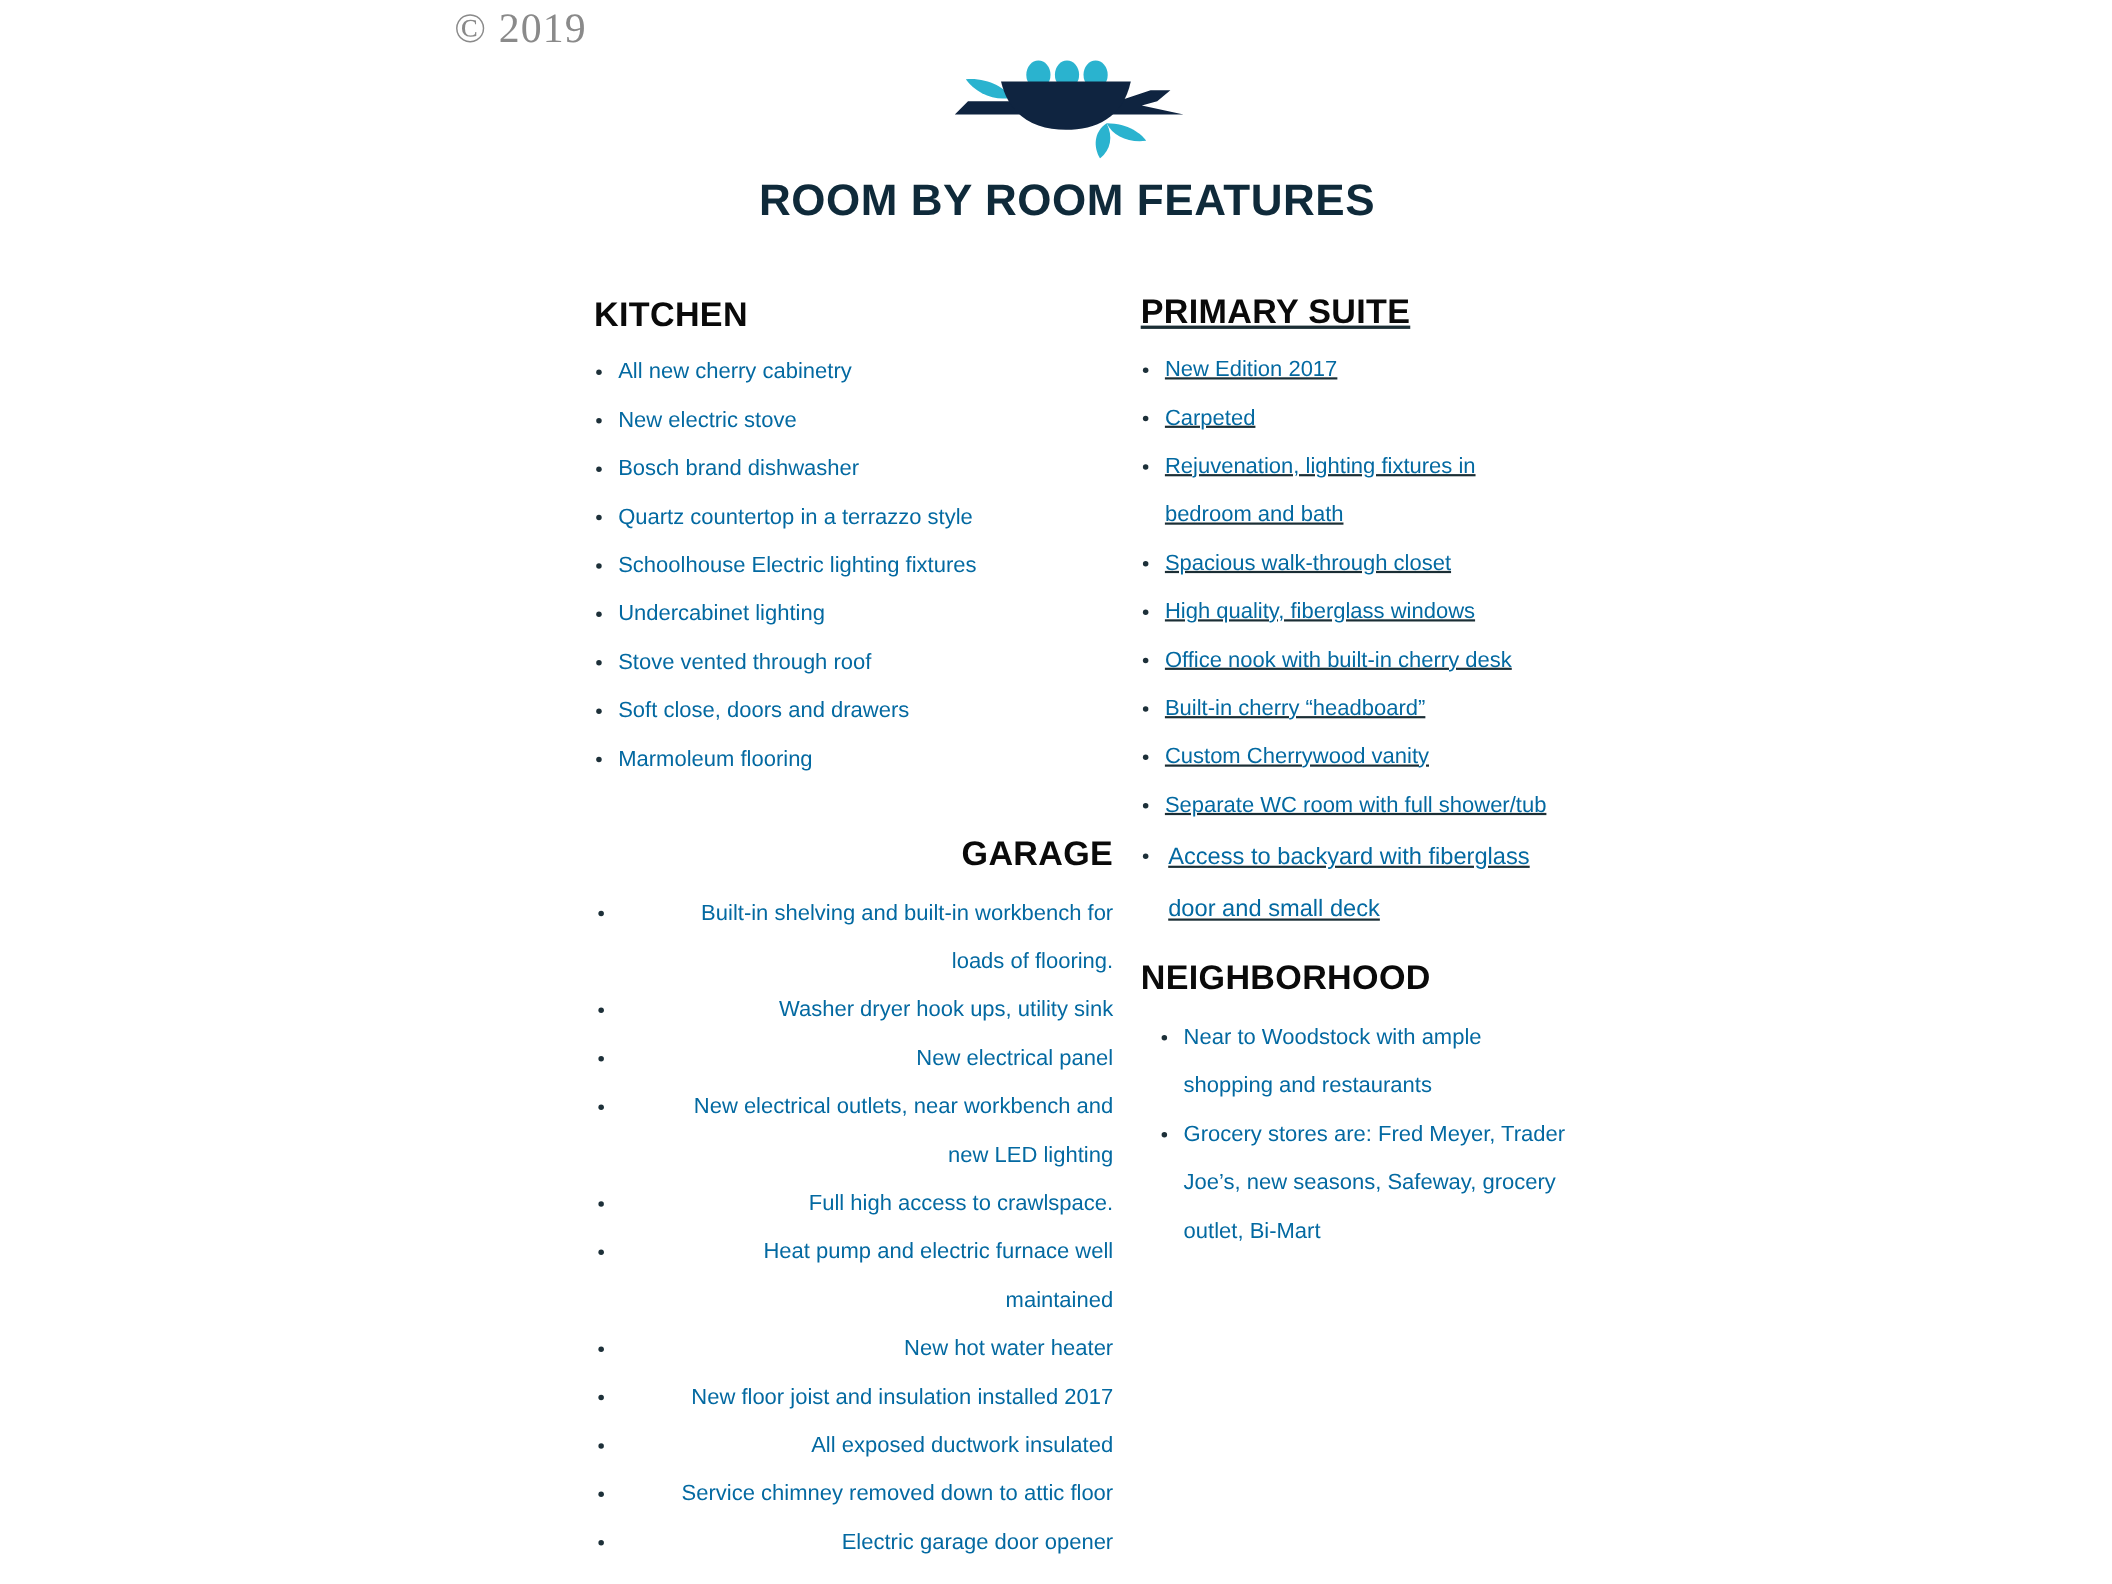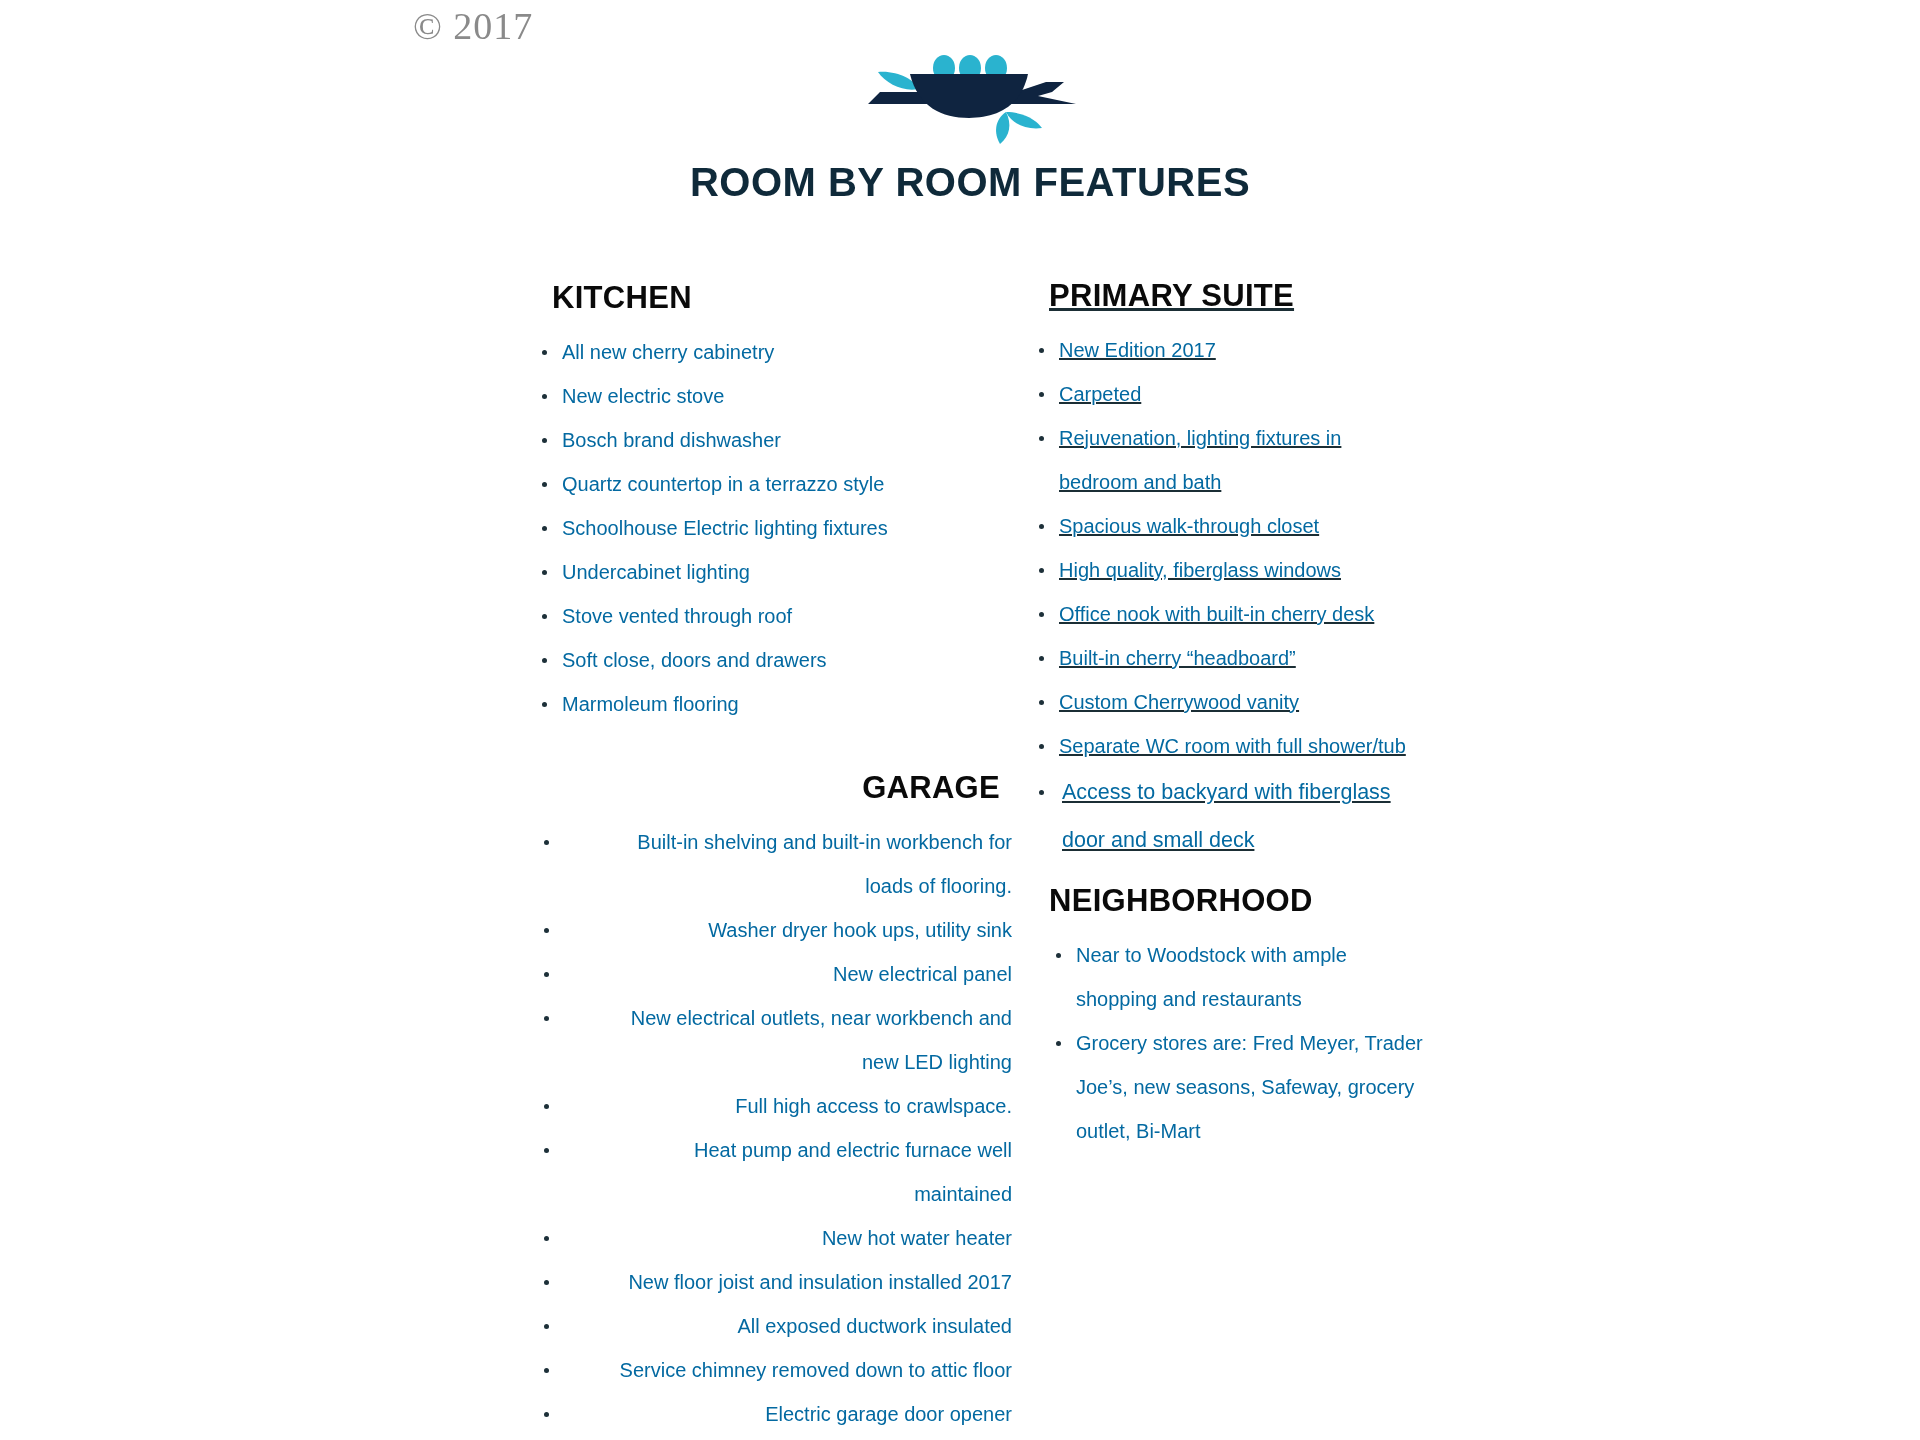--- a/index.html
+++ b/index.html
@@ -11,21 +11,21 @@
     position: absolute; left: 413px; top: 4px; font-family: "Liberation Serif", "DejaVu Serif", serif;
     font-size: 38px; color: #8a8a8a; letter-spacing: 1px;
   }
   .logo { position: absolute; left: 866px; top: 52px; width: 210px; height: 92px; }
   .page-title {
     position: absolute; left: 0; width: 1940px; top: 160px; text-align: center; margin: 0;
     font-size: 40px; font-weight: 700; color: #0f2a3a; letter-spacing: 0.5px;
   }
   .section { position: absolute; }
   .section h2 {
-    margin: 12px; font-size: 31px; font-weight: 700; color: #0a0a0a; letter-spacing: 0.3px; line-height: 40px;
+    margin: 0; font-size: 31px; font-weight: 700; color: #0a0a0a; letter-spacing: 0.3px; line-height: 40px;
   }
   .section ul { list-style: none; margin: 0; padding: 0; }
   .section li {
     position: relative; padding-left: 22px; font-size: 20px; line-height: 44px; color: #0369a1;
   }
   .section li::before {
     content: ""; position: absolute; left: 2px; top: 20px; width: 5px; height: 5px; border-radius: 50%; background: #1d3039;
   }
   .section li .line { display: block; }
   #kitchen { left: 540px; top: 266px; width: 470px; }
@@ -35,21 +35,21 @@
   #primary { left: 1037px; top: 264px; width: 470px; text-decoration: underline; }
   #primary ul { margin-top: 10px; }
   #primary li.big { font-size: 21.5px; line-height: 48px; padding-left: 25px; }
   #primary li.big::before { top: 22px; }
   #neighborhood { left: 1037px; top: 869px; width: 470px; }
   #neighborhood ul { margin-top: 12px; padding-left: 17px; }
 </style>
 </head>
 <body>
 
-<div class="copyright">© 2017</div>
+<div class="copyright">© 2019</div>
 
 <svg class="logo" viewBox="0 0 210 92">
 
   <ellipse cx="78" cy="16" rx="11" ry="13" fill="#2ab3cf"></ellipse>
   <ellipse cx="104" cy="16" rx="11" ry="13" fill="#2ab3cf"></ellipse>
   <ellipse cx="130" cy="16" rx="11" ry="13" fill="#2ab3cf"></ellipse>
 
   <path d="M12 20 C 30 18, 50 28, 52 37 C 38 40, 20 32, 12 20 Z" fill="#2ab3cf"></path>
 
   <path d="M2 52 L 14 40 L 150 40 L 180 30 L 198 30 L 186 40 L 172 44 L 210 52 Z" fill="#0f2440"></path>

